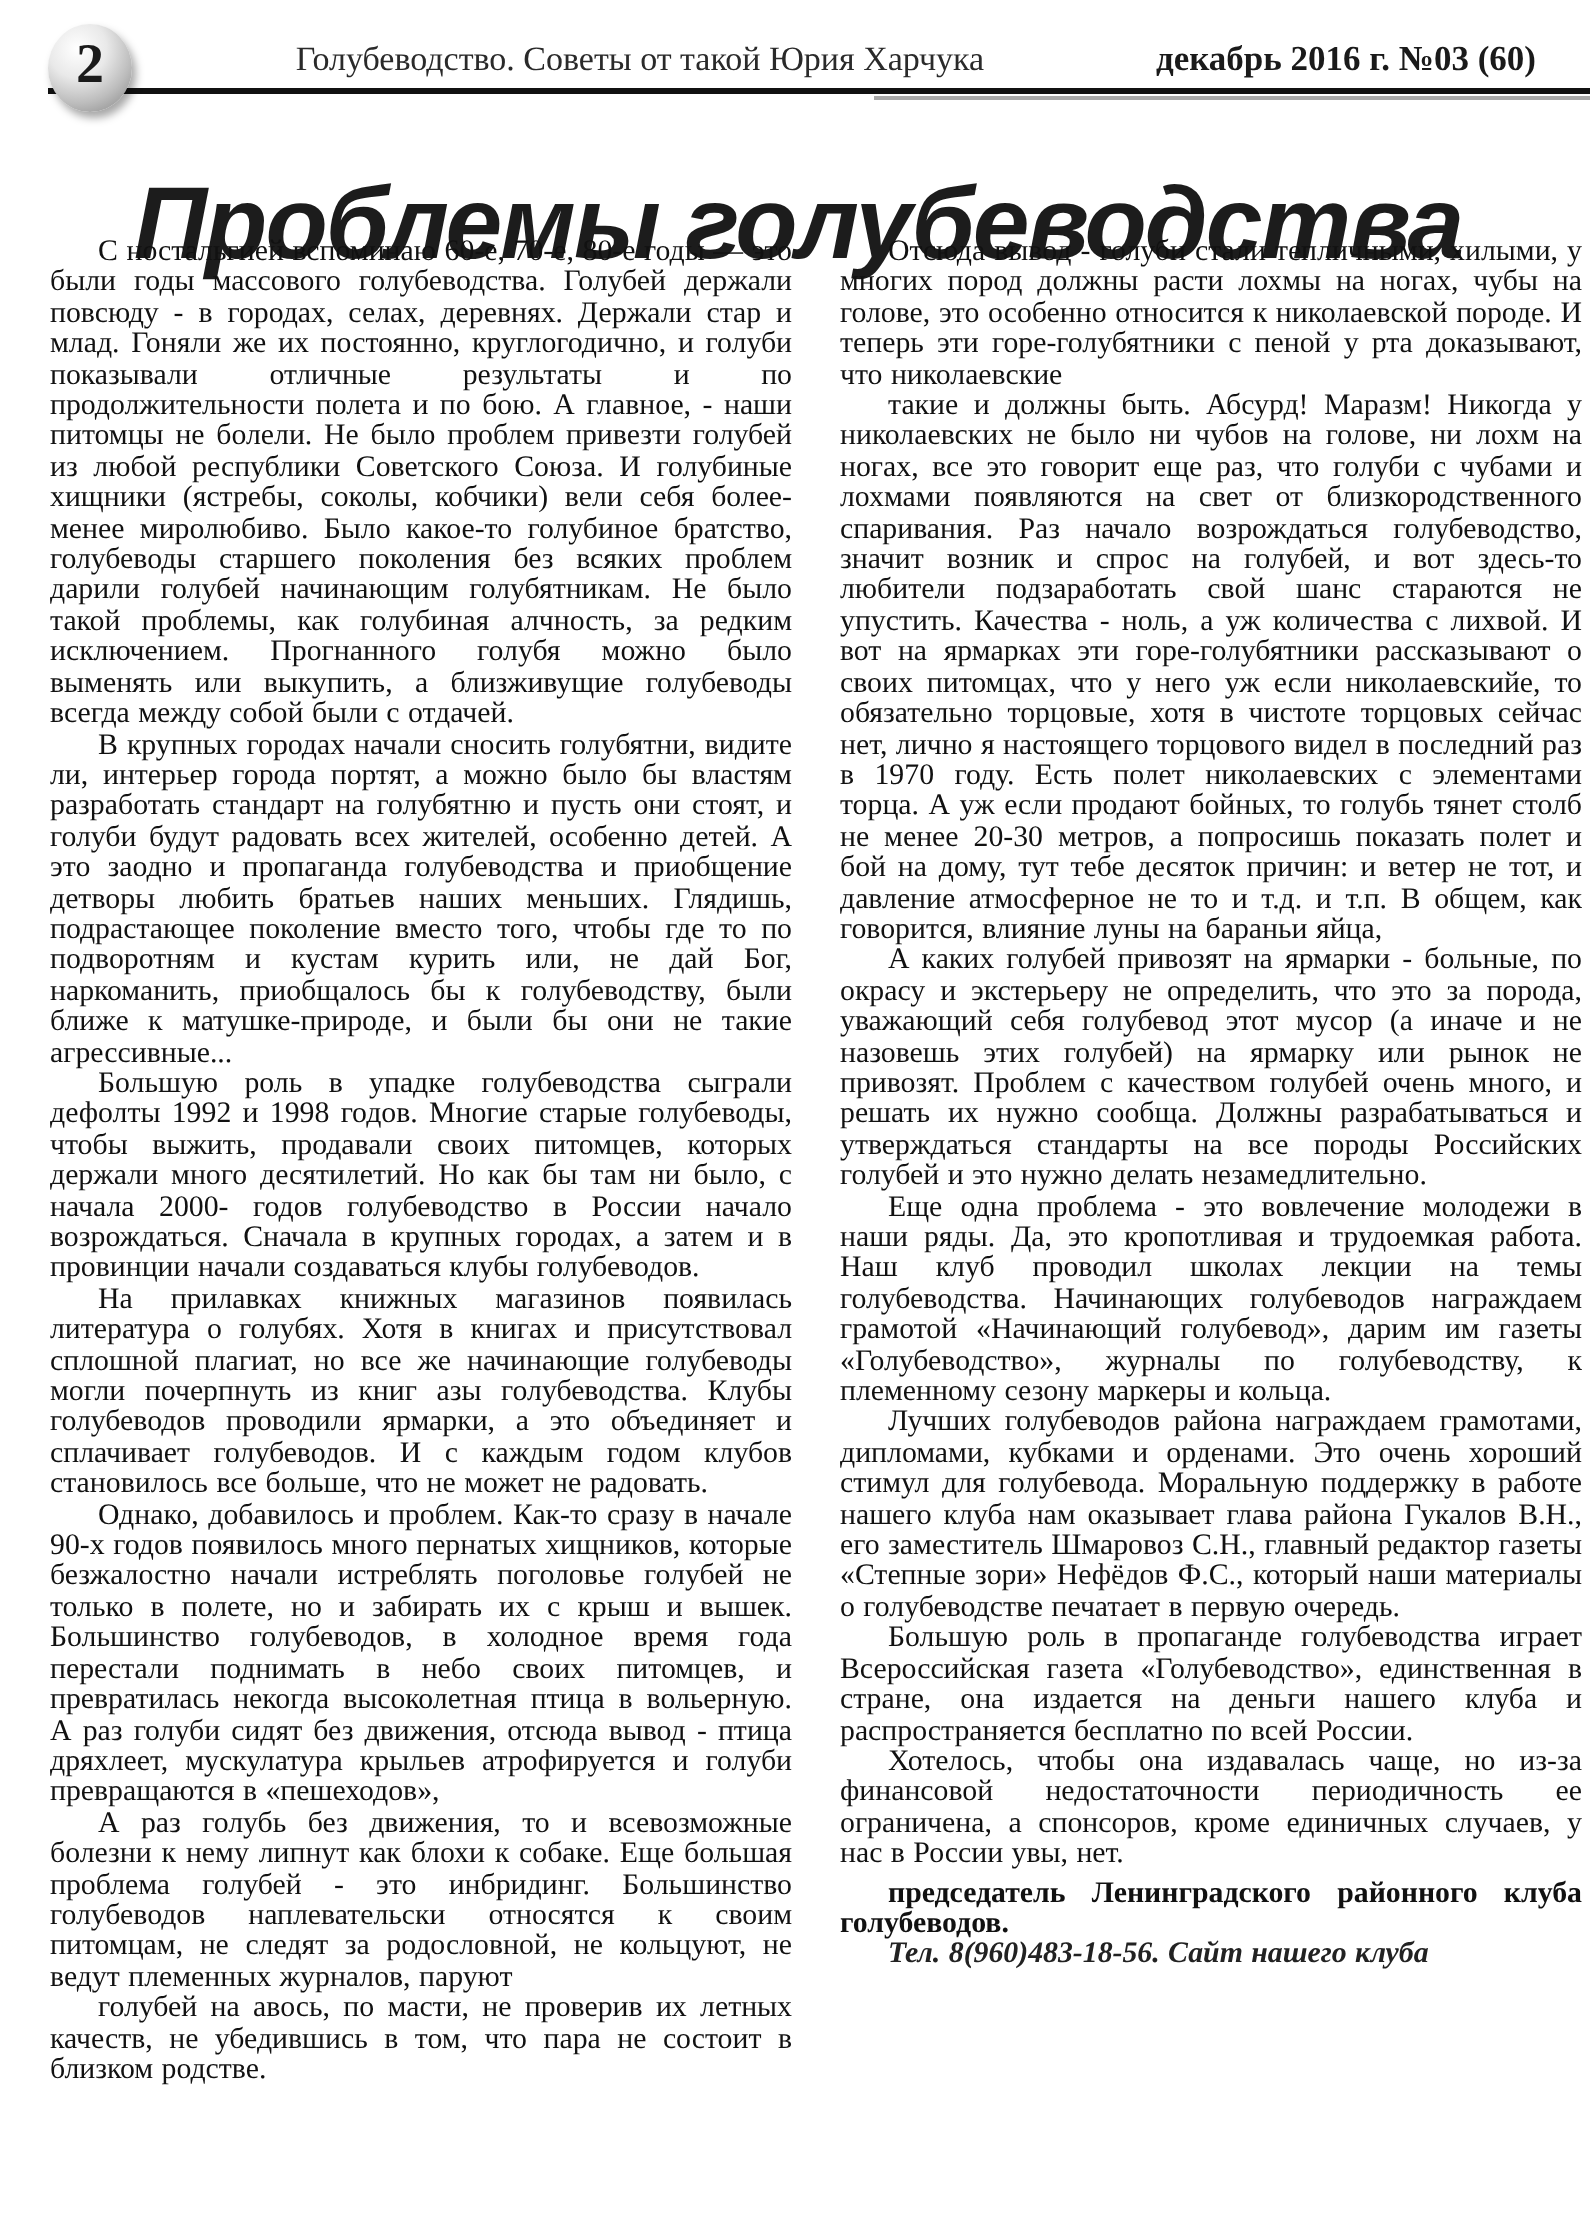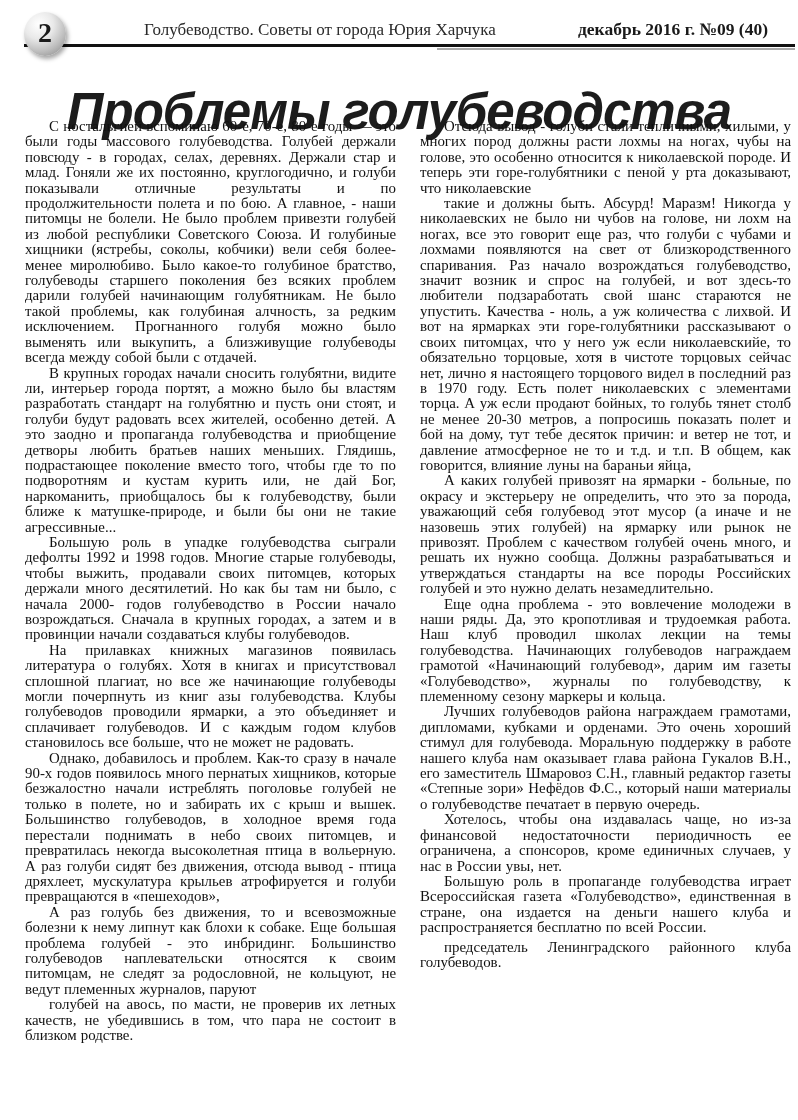--- a/index.html
+++ b/index.html
@@ -71,38 +71,38 @@
     line-height:15.4px;
     word-spacing:0.5px;
   }
   
   .sig{margin-top:4px;}
   .sig-name{
     text-align:right;font-weight:bold;font-size:17.5px;
     line-height:20px;margin:0;
   }
   .sig-role{
-    text-align:right;font-weight:normal;font-size:16.5px;
+    text-align:right;font-weight:bold;font-size:16.5px;
     line-height:18px;margin:0;
   }
   .sig-contact,.sig-site{
     text-align:right;font-weight:bold;font-style:italic;
     font-size:17px;line-height:20px;margin:0;color:#222;
   }
 </style>
 </head>
 <body>
 
 <div class="page">
 
   <div class="page-ball">
     <span>2</span>
   </div>
-  <div class="header-center">Голубеводство. Советы от города Юрия Харчука</div>
-  <div class="header-right">декабрь 2016 г. №09 (40)</div>
+  <div class="header-center">Голубеводство. Советы от такой Юрия Харчука</div>
+  <div class="header-right">декабрь 2016 г. №03 (60)</div>
   <div class="header-rule"></div>
   <div class="header-rule-shadow"></div>
 
   <h1 class="main-title">Проблемы голубеводства</h1>
 
   <div class="columns">
 
     <div class="col">
       <p>С ностальгией вспоминаю 60-е, 70-е, 80-е годы — это были годы массового голубеводства. Голубей держали повсюду - в городах, селах, деревнях. Держали стар и млад. Гоняли же их постоянно, круглогодично, и голуби показывали отличные результаты и по продолжительности полета и по бою. А главное, - наши питомцы не болели. Не было проблем привезти голубей из любой республики Советского Союза. И голубиные хищники (ястребы, соколы, кобчики) вели себя более-менее миролюбиво. Было какое-то голубиное братство, голубеводы старшего поколения без всяких проблем дарили голубей начинающим голубятникам. Не было такой проблемы, как голубиная алчность, за редким исключением. Прогнанного голубя можно было выменять или выкупить, а близживущие голубеводы всегда между собой были с отдачей.</p>
       <p>В крупных городах начали сносить голубятни, видите ли, интерьер города портят, а можно было бы властям разработать стандарт на голубятню и пусть они стоят, и голуби будут радовать всех жителей, особенно детей. А это заодно и пропаганда голубеводства и приобщение детворы любить братьев наших меньших. Глядишь, подрастающее поколение вместо того, чтобы где то по подворотням и кустам курить или, не дай Бог, наркоманить, приобщалось бы к голубеводству, были ближе к матушке-природе, и были бы они не такие агрессивные...</p>
@@ -112,22 +112,23 @@
       <p>А раз голубь без движения, то и всевозможные болезни к нему липнут как блохи к собаке. Еще большая проблема голубей - это инбридинг. Большинство голубеводов наплевательски относятся к своим питомцам, не следят за родословной, не кольцуют, не ведут племенных журналов, паруют</p>
       <p>голубей на авось, по масти, не проверив их летных качеств, не убедившись в том, что пара не состоит в близком родстве.</p>
     </div>
 
     <div class="col">
       <p>Отсюда вывод - голуби стали тепличными, хилыми, у многих пород должны расти лохмы на ногах, чубы на голове, это особенно относится к николаевской породе. И теперь эти горе-голубятники с пеной у рта доказывают, что николаевские</p>
       <p>такие и должны быть. Абсурд! Маразм! Никогда у николаевских не было ни чубов на голове, ни лохм на ногах, все это говорит еще раз, что голуби с чубами и лохмами появляются на свет от близкородственного спаривания. Раз начало возрождаться голубеводство, значит возник и спрос на голубей, и вот здесь-то любители подзаработать свой шанс стараются не упустить. Качества - ноль, а уж количества с лихвой. И вот на ярмарках эти горе-голубятники рассказывают о своих питомцах, что у него уж если николаевскийе, то обязательно торцовые, хотя в чистоте торцовых сейчас нет, лично я настоящего торцового видел в последний раз в 1970 году. Есть полет николаевских с элементами торца. А уж если продают бойных, то голубь тянет столб не менее 20-30 метров, а попросишь показать полет и бой на дому, тут тебе десяток причин: и ветер не тот, и давление атмосферное не то и т.д. и т.п. В общем, как говорится, влияние луны на бараньи яйца,</p>
       <p>А каких голубей привозят на ярмарки - больные, по окрасу и экстерьеру не определить, что это за порода, уважающий себя голубевод этот мусор (а иначе и не назовешь этих голубей) на ярмарку или рынок не привозят. Проблем с качеством голубей очень много, и решать их нужно сообща. Должны разрабатываться и утверждаться стандарты на все породы Российских голубей и это нужно делать незамедлительно.</p>
       <p>Еще одна проблема - это вовлечение молодежи в наши ряды. Да, это кропотливая и трудоемкая работа. Наш клуб проводил школах лекции на темы голубеводства. Начинающих голубеводов награждаем грамотой «Начинающий голубевод», дарим им газеты «Голубеводство», журналы по голубеводству, к племенному сезону маркеры и кольца.</p>
       <p>Лучших голубеводов района награждаем грамотами, дипломами, кубками и орденами. Это очень хороший стимул для голубевода. Моральную поддержку в работе нашего клуба нам оказывает глава района Гукалов В.Н., его заместитель Шмаровоз С.Н., главный редактор газеты «Степные зори» Нефёдов Ф.С., который наши материалы о голубеводстве печатает в первую очередь.</p>
+      <p>Большую роль в пропаганде голубеводства играет Всероссийская газета «Голубеводство», единственная в стране, она издается на деньги нашего клуба и распространяется бесплатно по всей России.</p>
       <p>Хотелось, чтобы она издавалась чаще, но из-за финансовой недостаточности периодичность ее ограничена, а спонсоров, кроме единичных случаев, у нас в России увы, нет.</p>
-      <p>Большую роль в пропаганде голубеводства играет Всероссийская газета «Голубеводство», единственная в стране, она издается на деньги нашего клуба и распространяется бесплатно по всей России.</p>
 
       <div class="sig">
         <p class="sig-role">председатель Ленинградского районного клуба голубеводов.</p>
+        <p class="sig-contact">Тел. 8(960)483-18-56. Сайт нашего клуба</p>
       </div>
     </div>
 
   </div>
 </div>
 
 </body></html>

